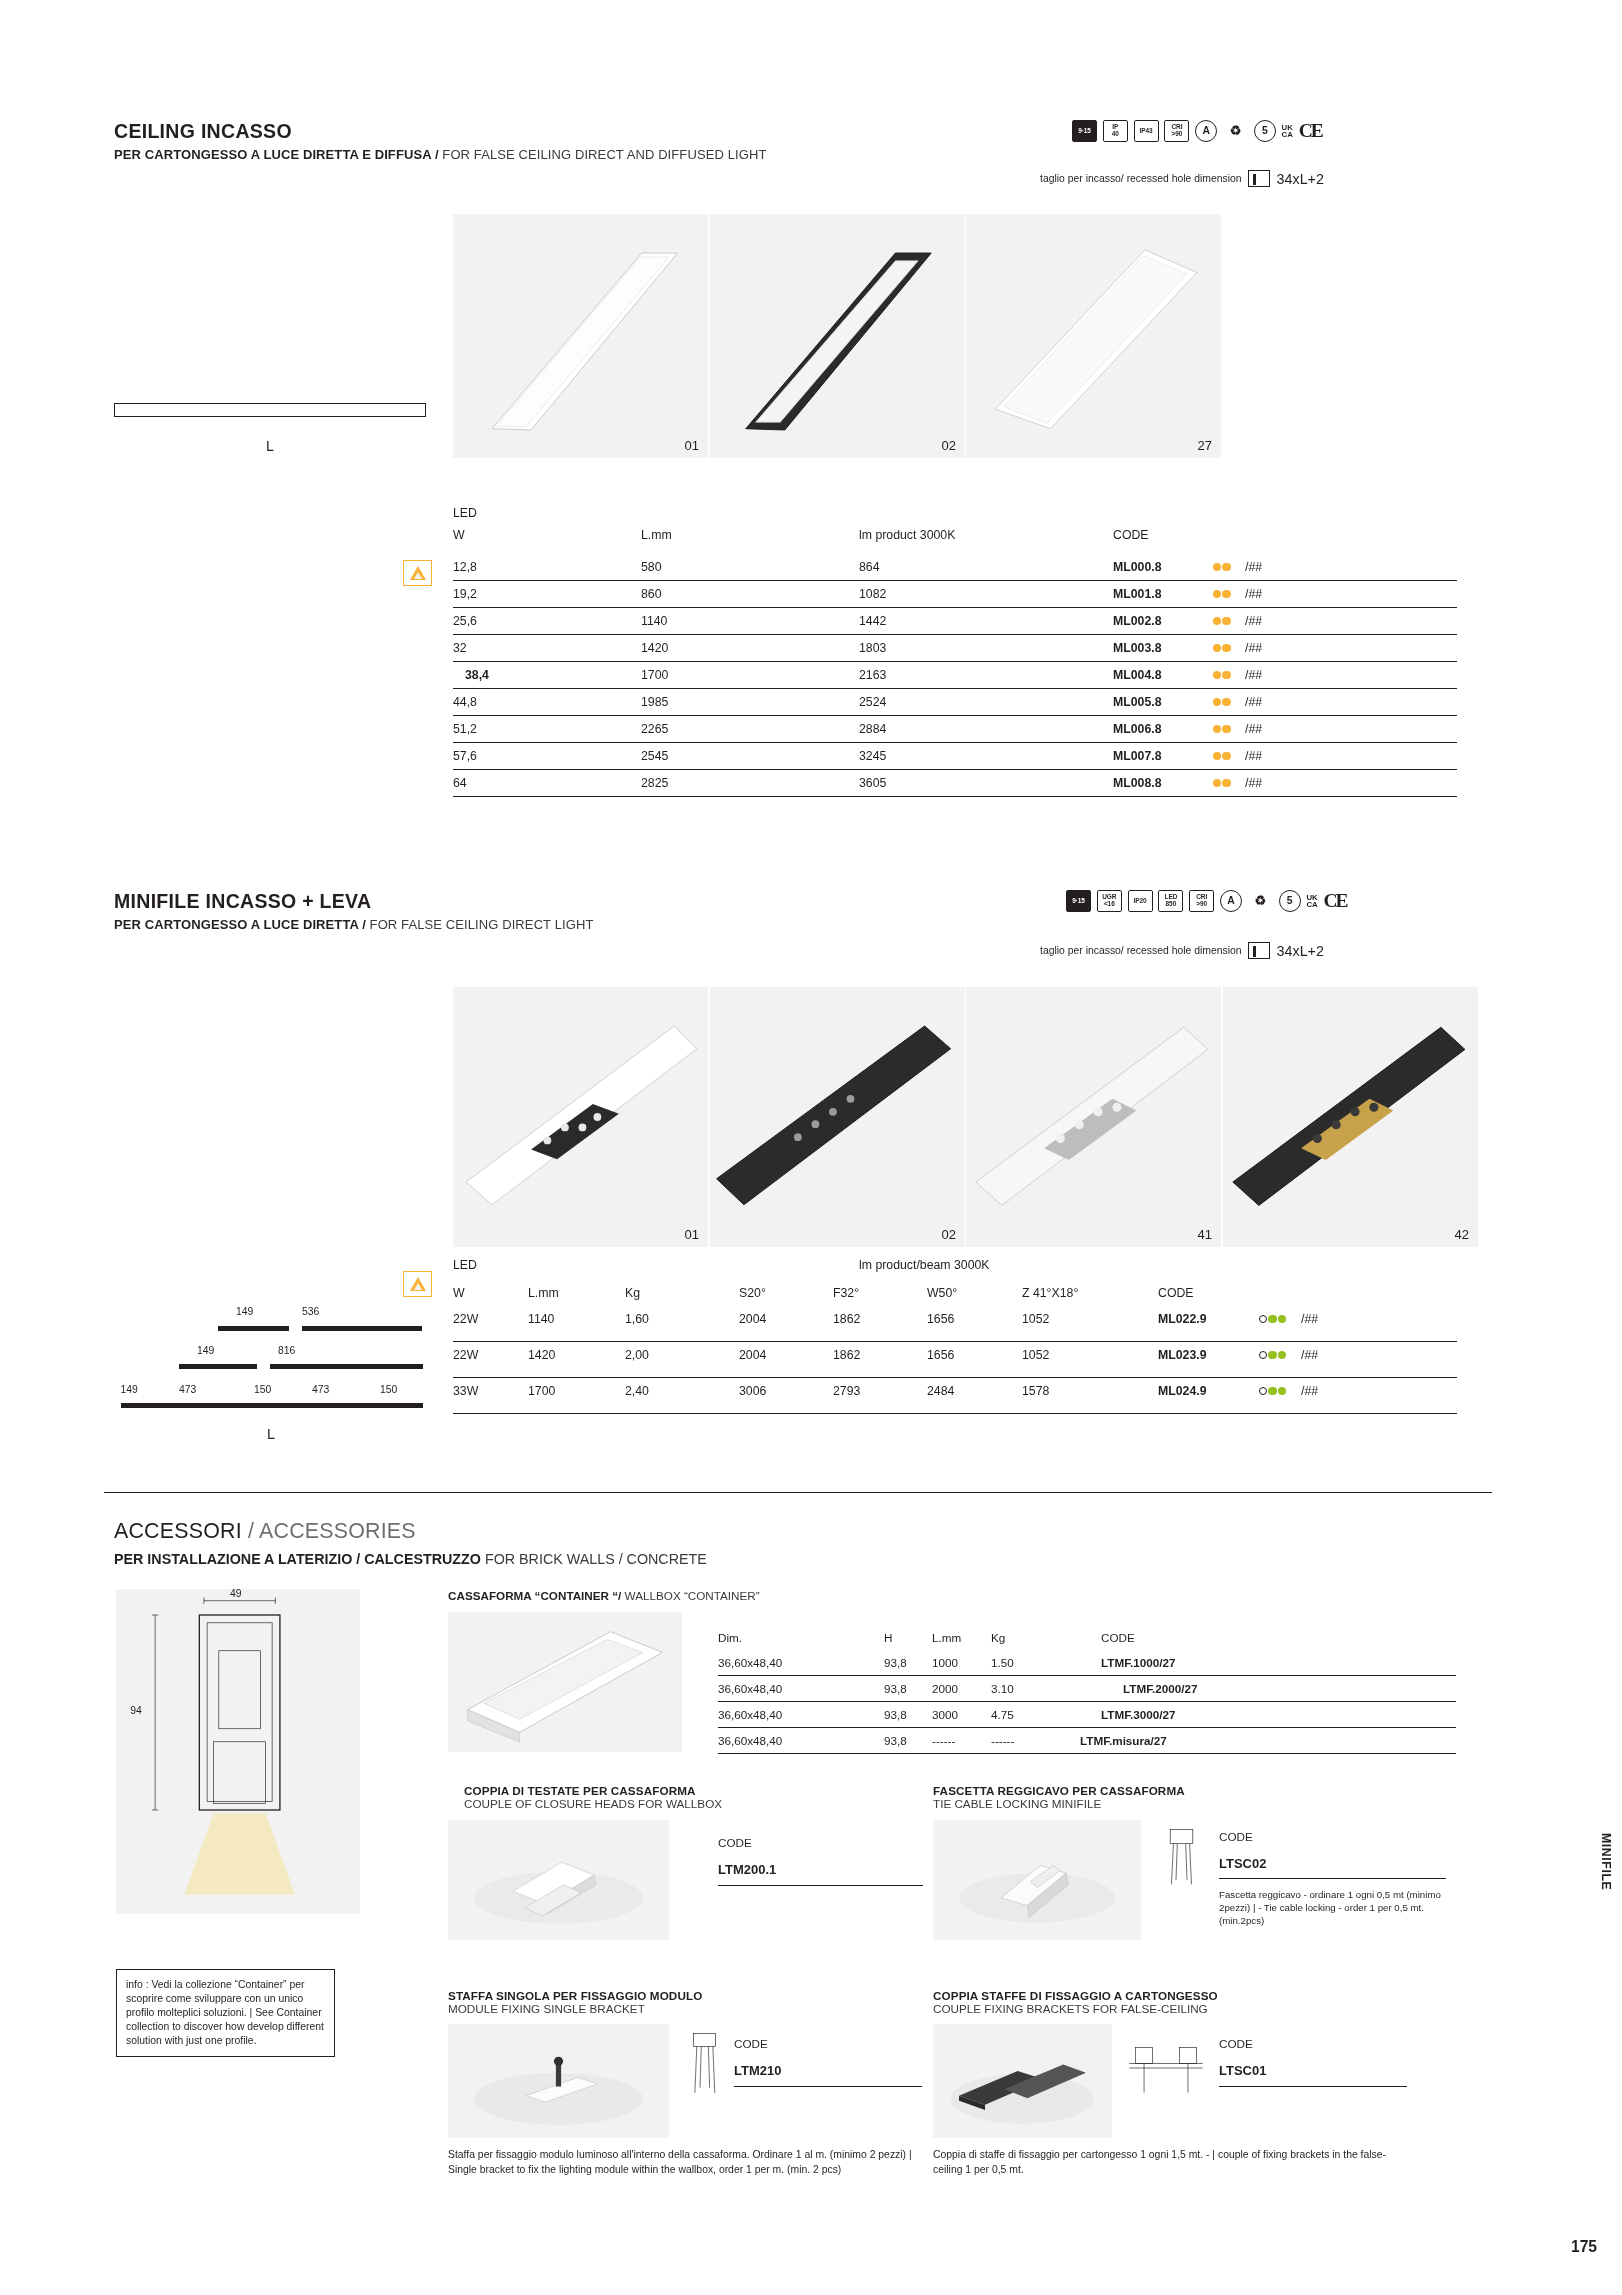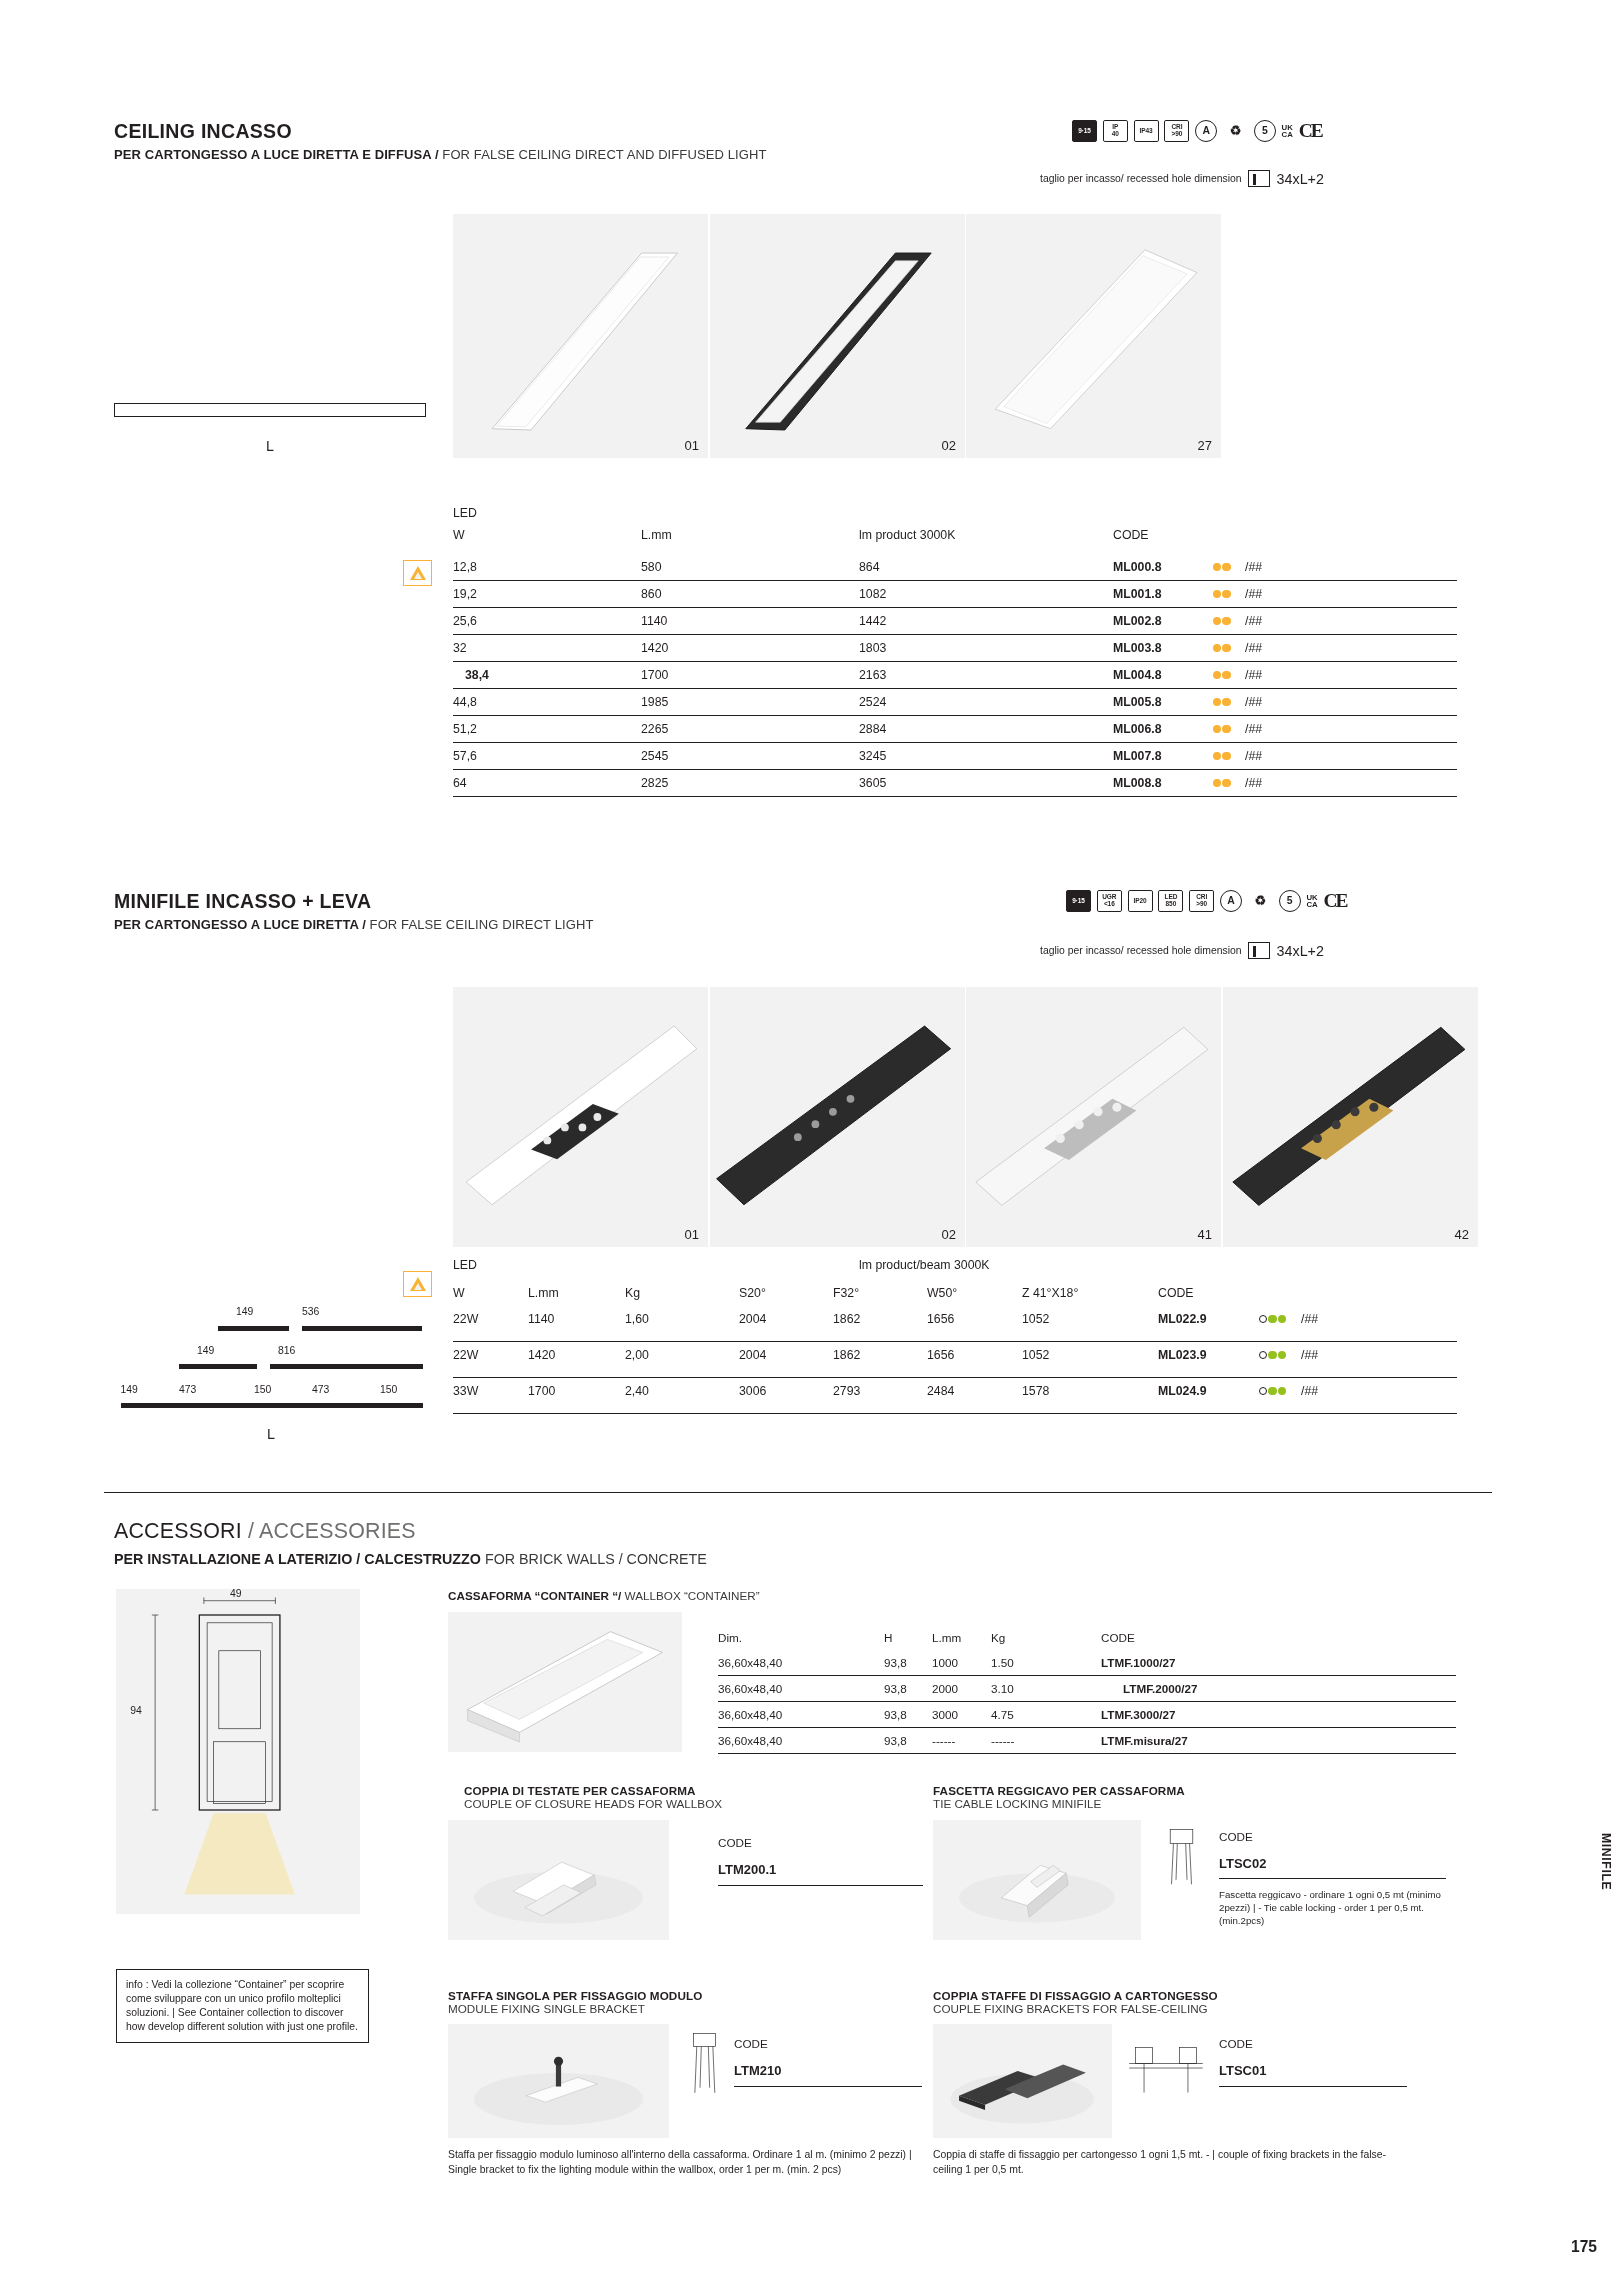--- a/index.html
+++ b/index.html
@@ -518,21 +518,21 @@
       <rect x="150" y="235" width="80" height="95" fill="none" stroke="#231f20" stroke-width="1"></rect>
       <line x1="60" y1="40" x2="60" y2="340" stroke="#231f20" stroke-width="1"></line>
       <line x1="55" y1="40" x2="65" y2="40" stroke="#231f20" stroke-width="1"></line>
       <line x1="55" y1="340" x2="65" y2="340" stroke="#231f20" stroke-width="1"></line>
       <polygon points="150,345 230,345 275,470 105,470" fill="#f6e7b8" opacity="0.85"></polygon>
     </svg>
     <span class="dim-txt" style="left:114px; top:-1.3px;">49</span>
     <span class="dim-txt" style="left:14.3px; top:116px;">94</span>
   </div>
 
-  <div class="abs note-box" style="left:116px; top:1969px; width:253px;">info : Vedi la collezione “Container” per scoprire come sviluppare con un unico profilo molteplici soluzioni. | See Container collection to discover how develop different solution with  just one profile.</div>
+  <div class="abs note-box" style="left:116px; top:1969px; width:219px;">info : Vedi la collezione “Container” per scoprire come sviluppare con un unico profilo molteplici soluzioni. | See Container collection to discover how develop different solution with  just one profile.</div>
 
   <div class="abs" style="left:448px; top:1589px; font-size:11.7px;">
     <span class="bold">CASSAFORMA “CONTAINER “/</span><span style="color:#3a3a3a"> WALLBOX  “CONTAINER”</span>
   </div>
   <div class="photo" style="left:448px; top:1612px; width:234px; height:140px;">
     <svg width="234" height="140" viewBox="0 0 360 215">
       <polygon points="30,150 250,30 330,62 110,185" fill="#ffffff" stroke="#c7c7c7" stroke-width="1.5"></polygon>
       <polygon points="30,150 110,185 110,200 30,167" fill="#e2e2e2" stroke="#c7c7c7"></polygon>
       <polygon points="55,140 245,42 300,62 110,165" fill="#f3f3f3" stroke="#d5d5d5"></polygon>
     </svg>
@@ -565,21 +565,21 @@
       <span class="cell" style="left:166px;">93,8</span>
       <span class="cell" style="left:214px;">3000</span>
       <span class="cell" style="left:273px;">4.75</span>
       <span class="cell code" style="left:383px;">LTMF.3000/27</span>
     </div>
     <div class="row" style="height:26px;">
       <span class="cell" style="left:0;">36,60x48,40</span>
       <span class="cell" style="left:166px;">93,8</span>
       <span class="cell" style="left:214px;">------</span>
       <span class="cell" style="left:273px;">------</span>
-      <span class="cell code" style="left:383px;">LTMF.misura/27</span>
+      <span class="cell code" style="left:362px;">LTMF.misura/27</span>
     </div>
   </div>
 
   <div class="abs" style="left:448px; top:1784px;margin-left:16px;">
     <div class="acc-h">COPPIA DI TESTATE PER CASSAFORMA</div>
     <div class="acc-h2">COUPLE OF CLOSURE HEADS FOR WALLBOX</div>
   </div>
   <div class="photo" style="left:448px; top:1820px; width:221px; height:120px;">
     <svg width="221" height="120" viewBox="0 0 340 185">
       <ellipse cx="170" cy="120" rx="130" ry="40" fill="#eaeaea"></ellipse>

